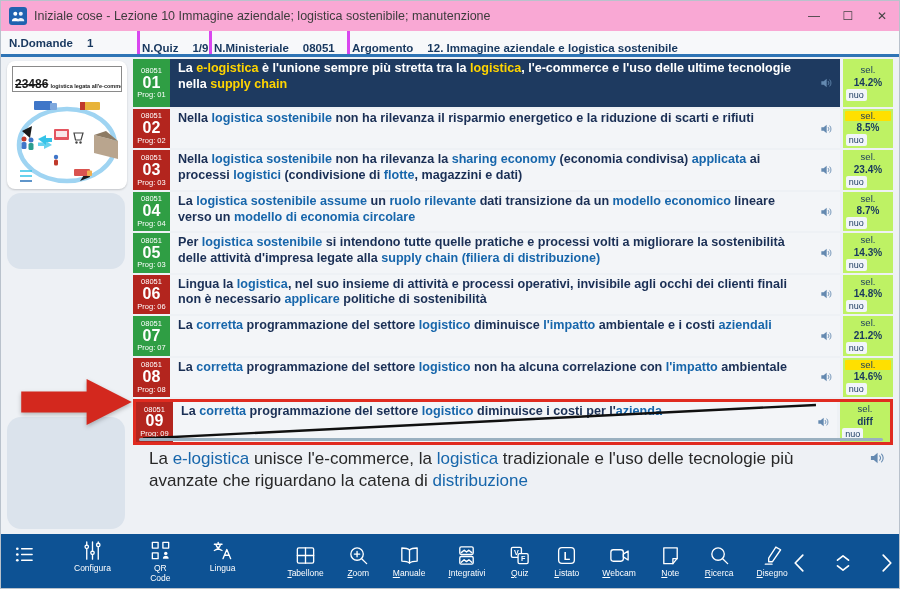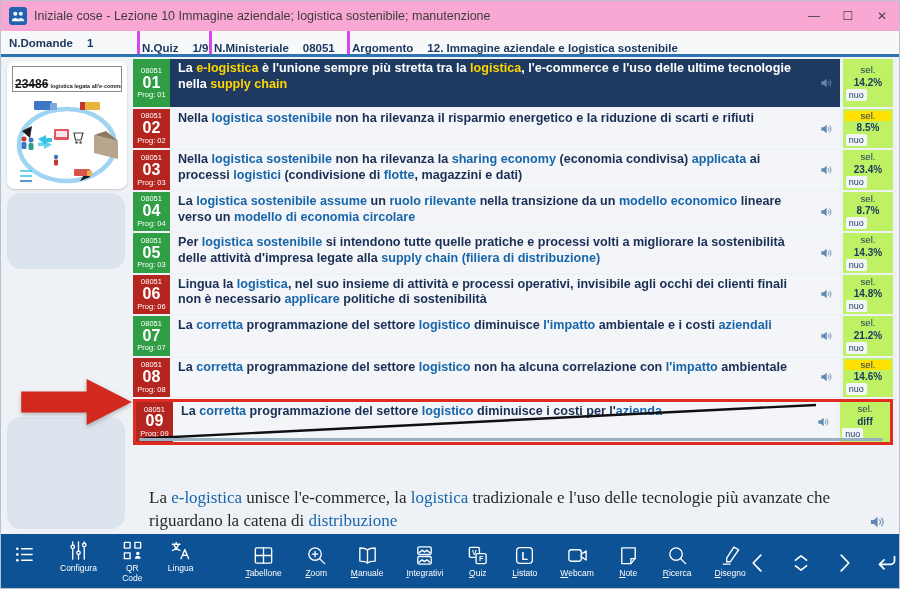--- a/index.html
+++ b/index.html
@@ -63,29 +63,29 @@
   .stat { flex:none; width:50px; margin-left:3px; background:#bef264; display:flex; flex-direction:column; align-items:center; justify-content:center; color:#17375e; gap:1px; padding:2px 0; }
   .s-sel { font-size:9.5px; line-height:1.1; }
   .s-sel.hl-yellow { background:#ffe000; width:92%; text-align:center; border-radius:1px; }
   .s-val { font-size:10px; font-weight:bold; line-height:1.1; }
   .s-btns { display:flex; gap:3px; }
   .chip { background:#f2f5fa; padding:0 3px; border-radius:2px; font-size:9px; line-height:12px; color:#17375e;margin-left:48px; }
   .chip.active { background:#0c0c0c; color:#fff; font-weight:bold; }
 
   
   .divider { position:absolute; left:138px; right:16px; top:437px; height:3px; background:#9ab0c0; border-radius:2px; }
-  .answer { position:absolute; left:132px; right:8px; top:447px; height:84px; display:flex; align-items:flex-end;font-family:Liberation Serif, serif; }
+  .answer { position:absolute; left:132px; right:8px; top:447px; height:84px; display:flex; align-items:flex-start; }
   .ans-text { flex:1; padding:0 10px 0 16px; font-size:17px; color:#282828; line-height:1.32; }
   .ans-text .hl { color:#1766ab; }
   .speaker.big svg { width:20px; height:20px; }
 
   
   .toolbar { position:absolute; left:0; right:0; bottom:0; height:54px; background:#0d5294; display:flex; align-items:center; padding:0 12px; }
   .tb-group { display:flex; align-items:flex-start; }
-  .tb-group.left { gap:24px; }
+  .tb-group.left { gap:38px; }
   .tb-group.center { gap:23px; margin-left:52px; }
   .tb-group.nav { margin-left:auto; gap:19px; align-items:center; padding-right:6px; }
   .tb-item { display:flex; flex-direction:column; align-items:center; gap:1px; background:none; border:none; color:#fff; cursor:default; padding:0; }
   .tb-icon svg { width:23px; height:23px; display:block; stroke:#fff; fill:none; stroke-width:1.4; stroke-linecap:round; stroke-linejoin:round; }
   .tb-group.nav .tb-icon svg { width:24px; height:24px; stroke-width:1.7; }
   .tb-label { font-size:8.5px; color:#fff; }
   .tb-item.menu-only { margin-top:4px; }
   .speaker svg { width:16px; height:16px; display:block; }
 </style>
 </head>
@@ -256,21 +256,21 @@
     </div>
   </div>
       <div class="qrow">
     <div class="qmain">
       <div class="badge green">
         <div class="b-code">08051</div>
         <div class="b-num">04</div>
         <div class="b-prog">Prog: 04</div>
       </div>
       <div class="qtext">
-            <span class="qtext-inner"><span>La </span><span class="hl">logistica sostenibile assume</span><span> un </span><span class="hl">ruolo rilevante</span><span> nella transizione da un </span><span class="hl">modello economico</span><span> lineare verso un </span><span class="hl">modello di economia circolare</span></span>
+            <span class="qtext-inner"><span>La </span><span class="hl">logistica sostenibile assume</span><span> un </span><span class="hl">ruolo rilevante</span><span> dati transizione da un </span><span class="hl">modello economico</span><span> lineare verso un </span><span class="hl">modello di economia circolare</span></span>
           </div>
       <span class="speaker">
             <svg viewBox="0 0 24 24">
               <path d="M3.5 9.5v5h3.5l4.5 3.8V5.7L7 9.5H3.5z" fill="#6489b0"></path>
               <path d="M14 9.5a3.5 3.5 0 0 1 0 5 M16.3 7.3a6.8 6.8 0 0 1 0 9.4" stroke="#6489b0" fill="none" stroke-width="1.3" stroke-linecap="round"></path>
             </svg>
           </span>
 
     </div>
     <div class="stat">

